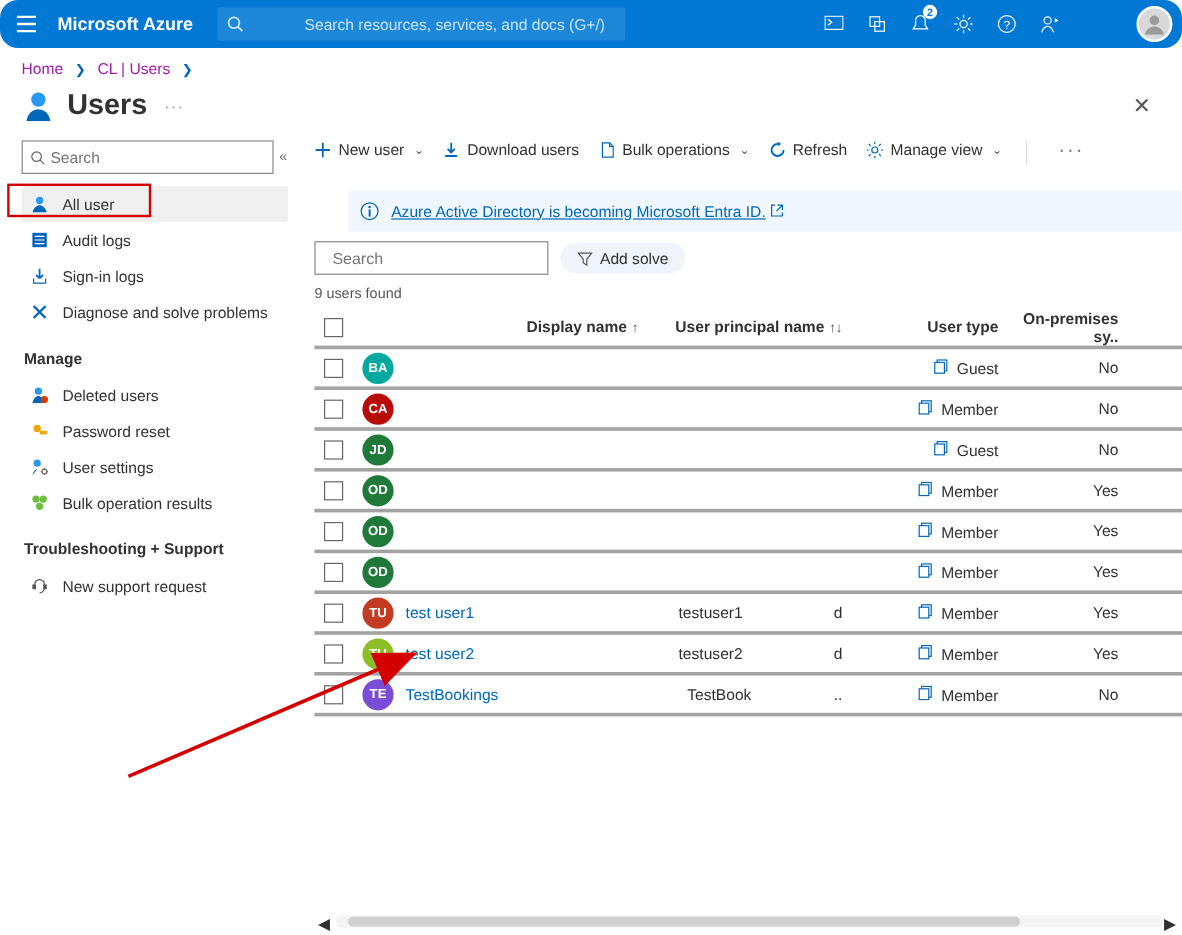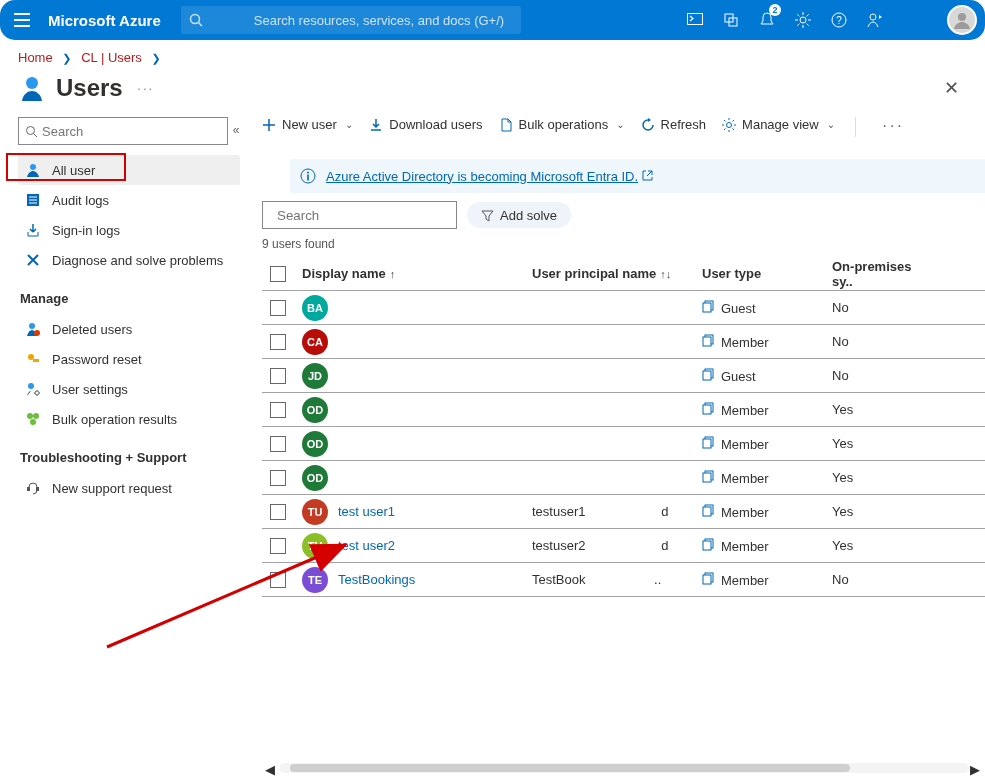--- a/index.html
+++ b/index.html
@@ -11,21 +11,21 @@
   .searchbox-top { flex:0 0 340px; height:28px; background:#1d87da; border-radius:2px; display:flex; align-items:center; padding:0 8px; color:#cfe5f6;gap:45px;}
   .searchbox-top input { background:transparent; border:none; outline:none; color:#fff; font-size:13px; flex:1; margin-left:6px;}
   .searchbox-top input::placeholder{color:#cde4f5;}
   .top-icons { margin-left:auto; display:flex; align-items:center; gap:4px;}
   .tb-icon { width:32px; height:40px; display:flex; align-items:center; justify-content:center; cursor:pointer; position:relative;}
   .badge { position:absolute; top:4px; right:2px; background:#fff; color:#0078d4; font-size:9px; border-radius:50%; width:12px; height:12px; line-height:12px; text-align:center; font-weight:600;}
   .tb-label { width:36px; height:40px; display:flex; align-items:center; justify-content:center; font-size:11px; }
   .avatar-top { width:30px; height:30px; border-radius:50%; background:#d8d8d8; border:2px solid #fff; margin-left:12px; display:flex; align-items:center; justify-content:center;}
   
   .crumbs { padding:10px 18px 4px; font-size:13px; }
-  .crumbs a { color:#b91c1c; text-decoration:none; }
+  .crumbs a { color:#a21caf; text-decoration:none; }
   .crumbs .sep { color:#0067b8; margin:0 6px; font-size:11px;}
   
   .pagehead { display:flex; align-items:center; padding:4px 18px 14px; }
   .user-glyph { width:28px; height:28px; display:flex; align-items:center; justify-content:center; margin-right:10px;}
   .pagehead h1 { font-size:24px; font-weight:600; }
   .dots-head { margin-left:14px; color:#999; letter-spacing:1px; font-size:14px;}
   .close-x { margin-left:auto; font-size:18px; color:#555; cursor:pointer; padding:4px 8px;}
   
   .bodyrow { display:flex; height:calc(100% - 112px); position:relative;}
   .leftpane { width:250px; padding:0 10px 0 18px; position:relative;}
@@ -47,21 +47,21 @@
   .infobar { margin-top:6px; background:#eff6fc; display:flex; align-items:center; height:34px; padding:0 10px; font-size:13px;margin-left:28px;}
   .infobar svg { flex:0 0 auto; margin-right:10px;}
   .infobar a { color:#0067b8; text-decoration:underline;}
   .infobar .ext { margin-left:4px; color:#0067b8;}
   .filterrow { display:flex; align-items:center; gap:10px; margin-top:8px;}
   .tb-search { display:flex; align-items:center; border:1px solid #888; height:28px; width:195px; padding:0 8px;}
   .tb-search input { border:none; outline:none; flex:1; margin-left:6px;}
   .addfilter { background:#eef4f9; border-radius:14px; height:26px; padding:0 14px; display:flex; align-items:center; gap:6px; cursor:pointer; font-size:13px;}
   .resultcount { margin-top:8px; font-size:12px; color:#555; }
   .table { margin-top:6px; position:relative;}
-  .thead, .trow { display:grid; grid-template-columns:40px 230px 170px 130px 100px; align-items:center; height:34px; border-bottom:1px solid #a3a3a3;}
+  .thead, .trow { display:grid; grid-template-columns:40px 230px 170px 130px 100px; align-items:center; height:34px; border-bottom:3px solid #a3a3a3;text-align:right;}
   .thead { font-weight:600; font-size:13px; }
   .thead .sort { font-size:11px; margin-left:4px; color:#444;}
   .chk { width:16px; height:16px; border:1.4px solid #666; background:#fff; margin-left:8px; cursor:pointer;}
   .namecell { display:flex; align-items:center; gap:10px;}
   .av { width:26px; height:26px; border-radius:50%; color:#fff; font-size:11px; font-weight:600; display:flex; align-items:center; justify-content:center;}
   .linkname { color:#0067b8; cursor:pointer;}
   .copyic { color:#0067b8; margin-right:6px; display:inline-flex;}
   .arrow { position:absolute; pointer-events:none; }
   .scroll-track { position:absolute; left:280px; right:16px; bottom:6px; height:10px; background:#f4f4f4; border-radius:4px;}
   .scroll-thumb{ position:absolute; left:10px; width:560px; top:1px; height:8px; background:#cfcfcf; border-radius:4px;}

